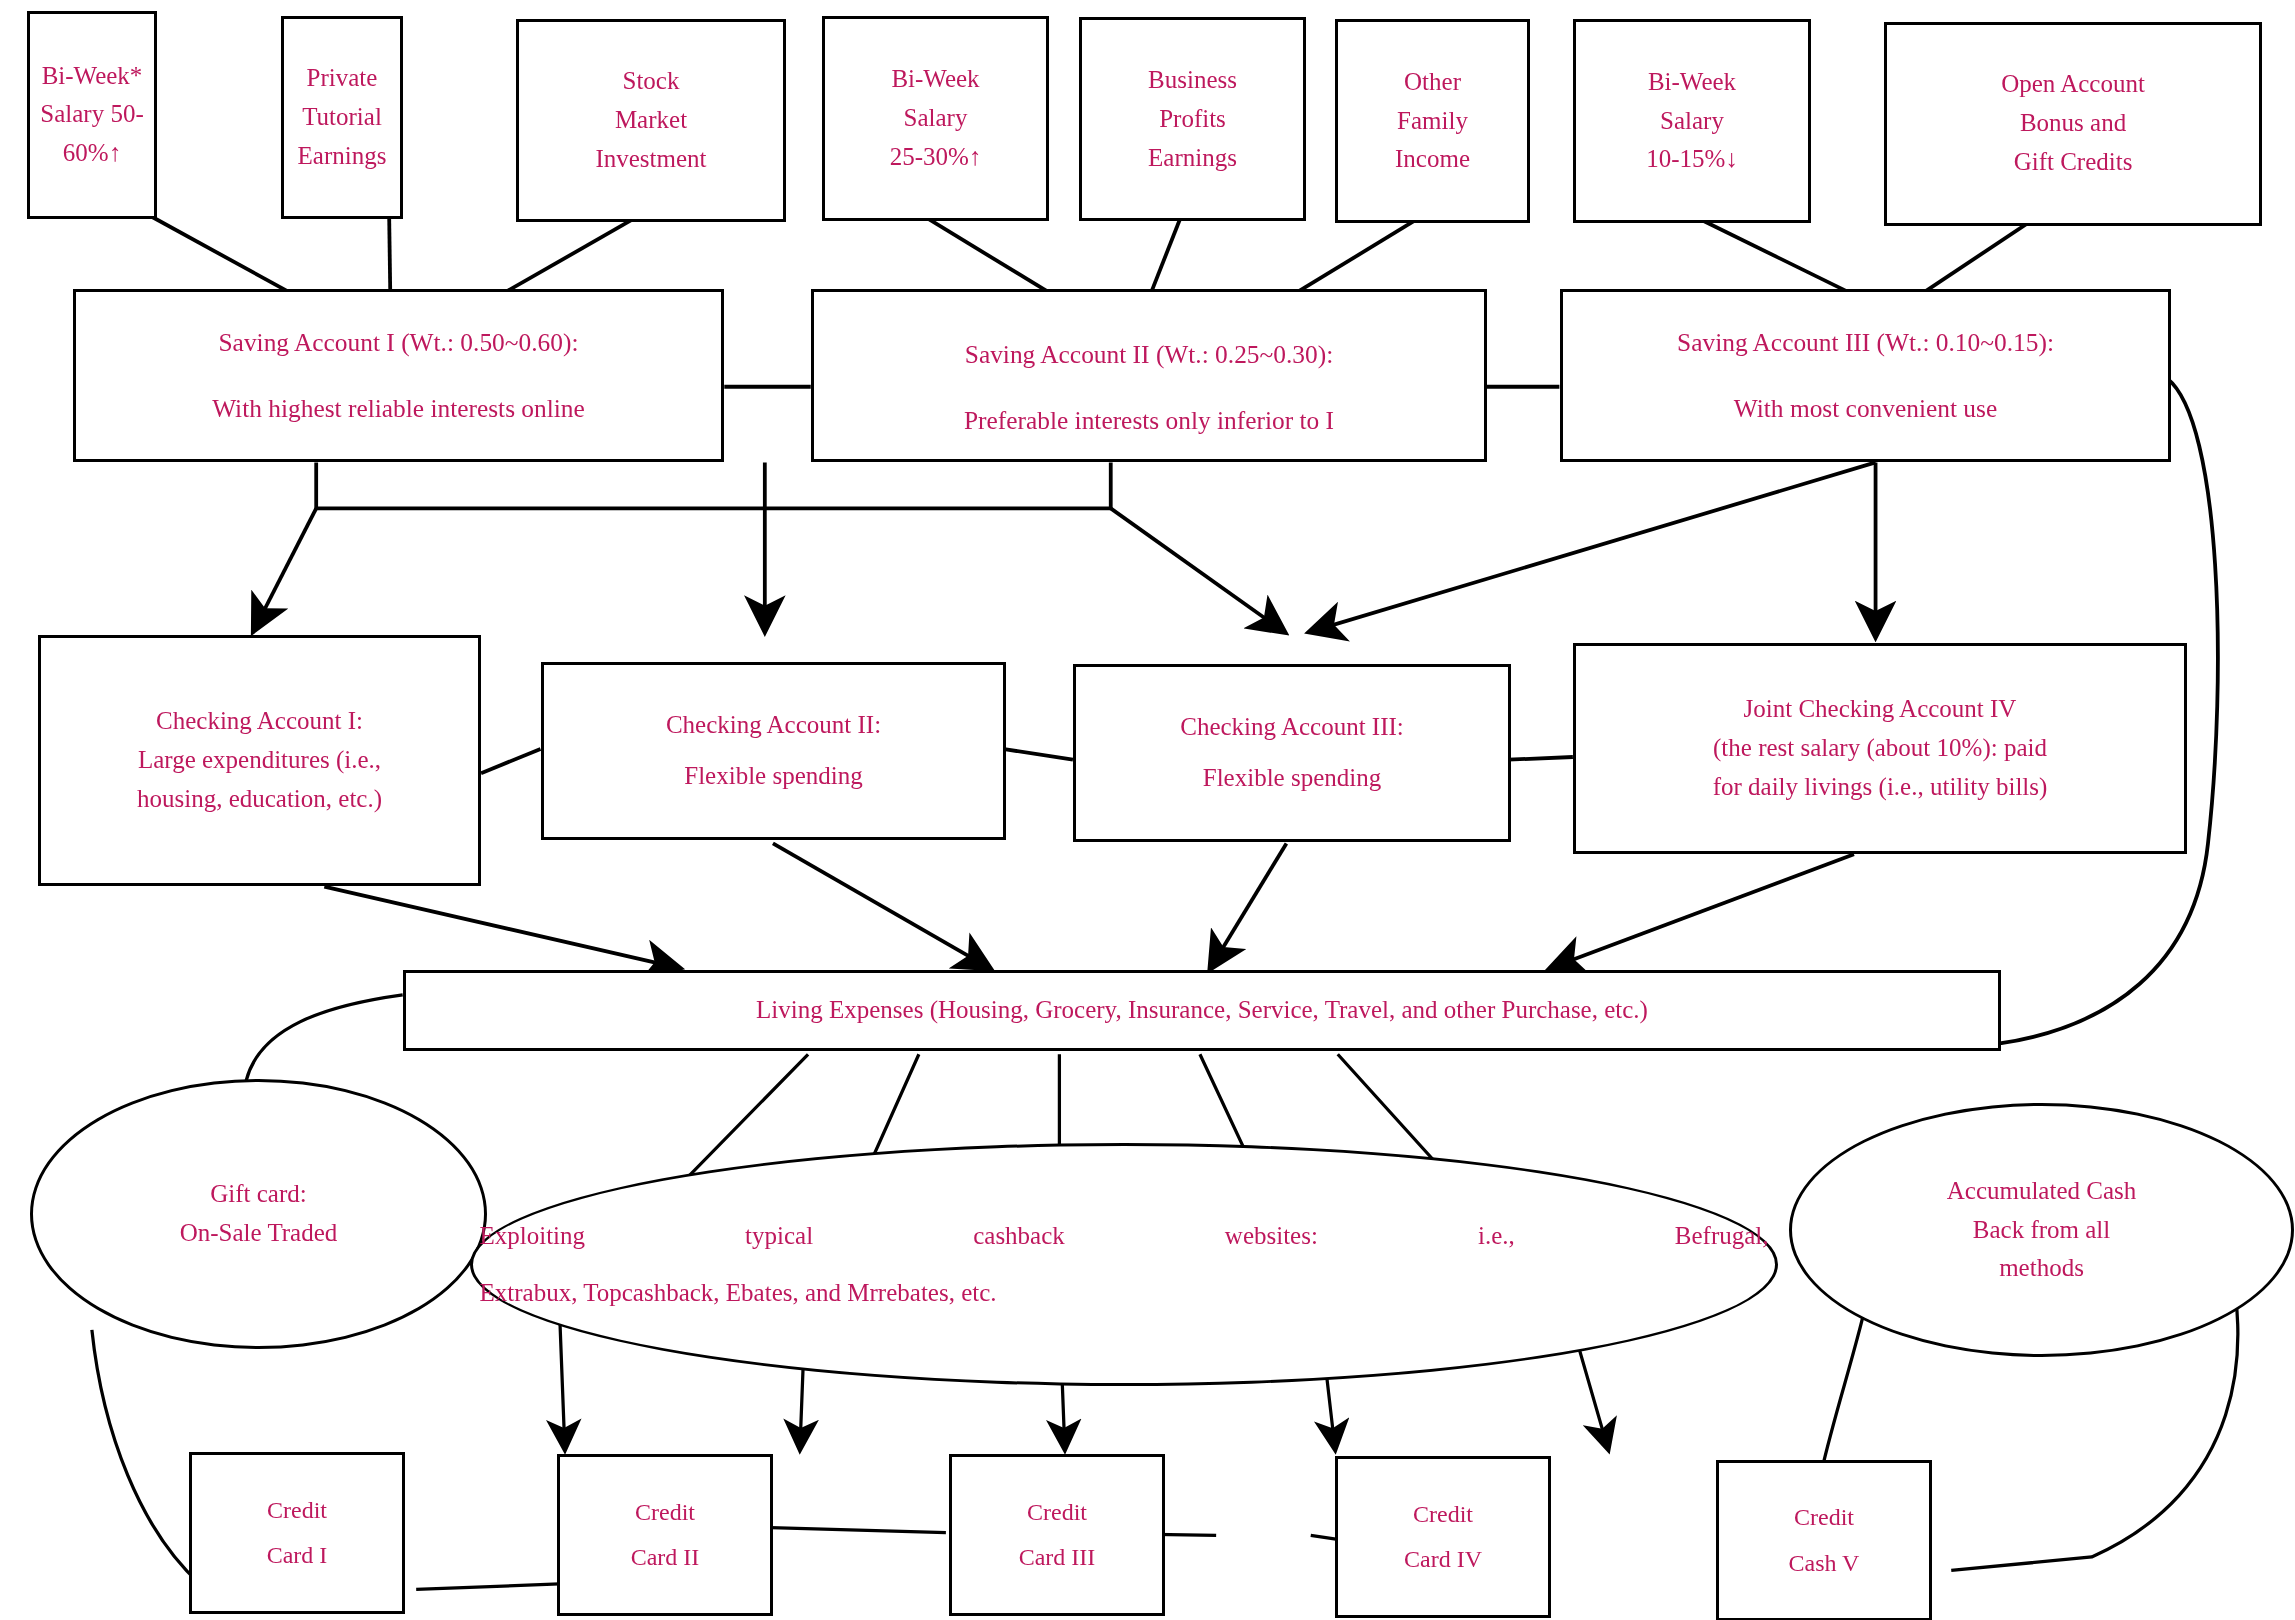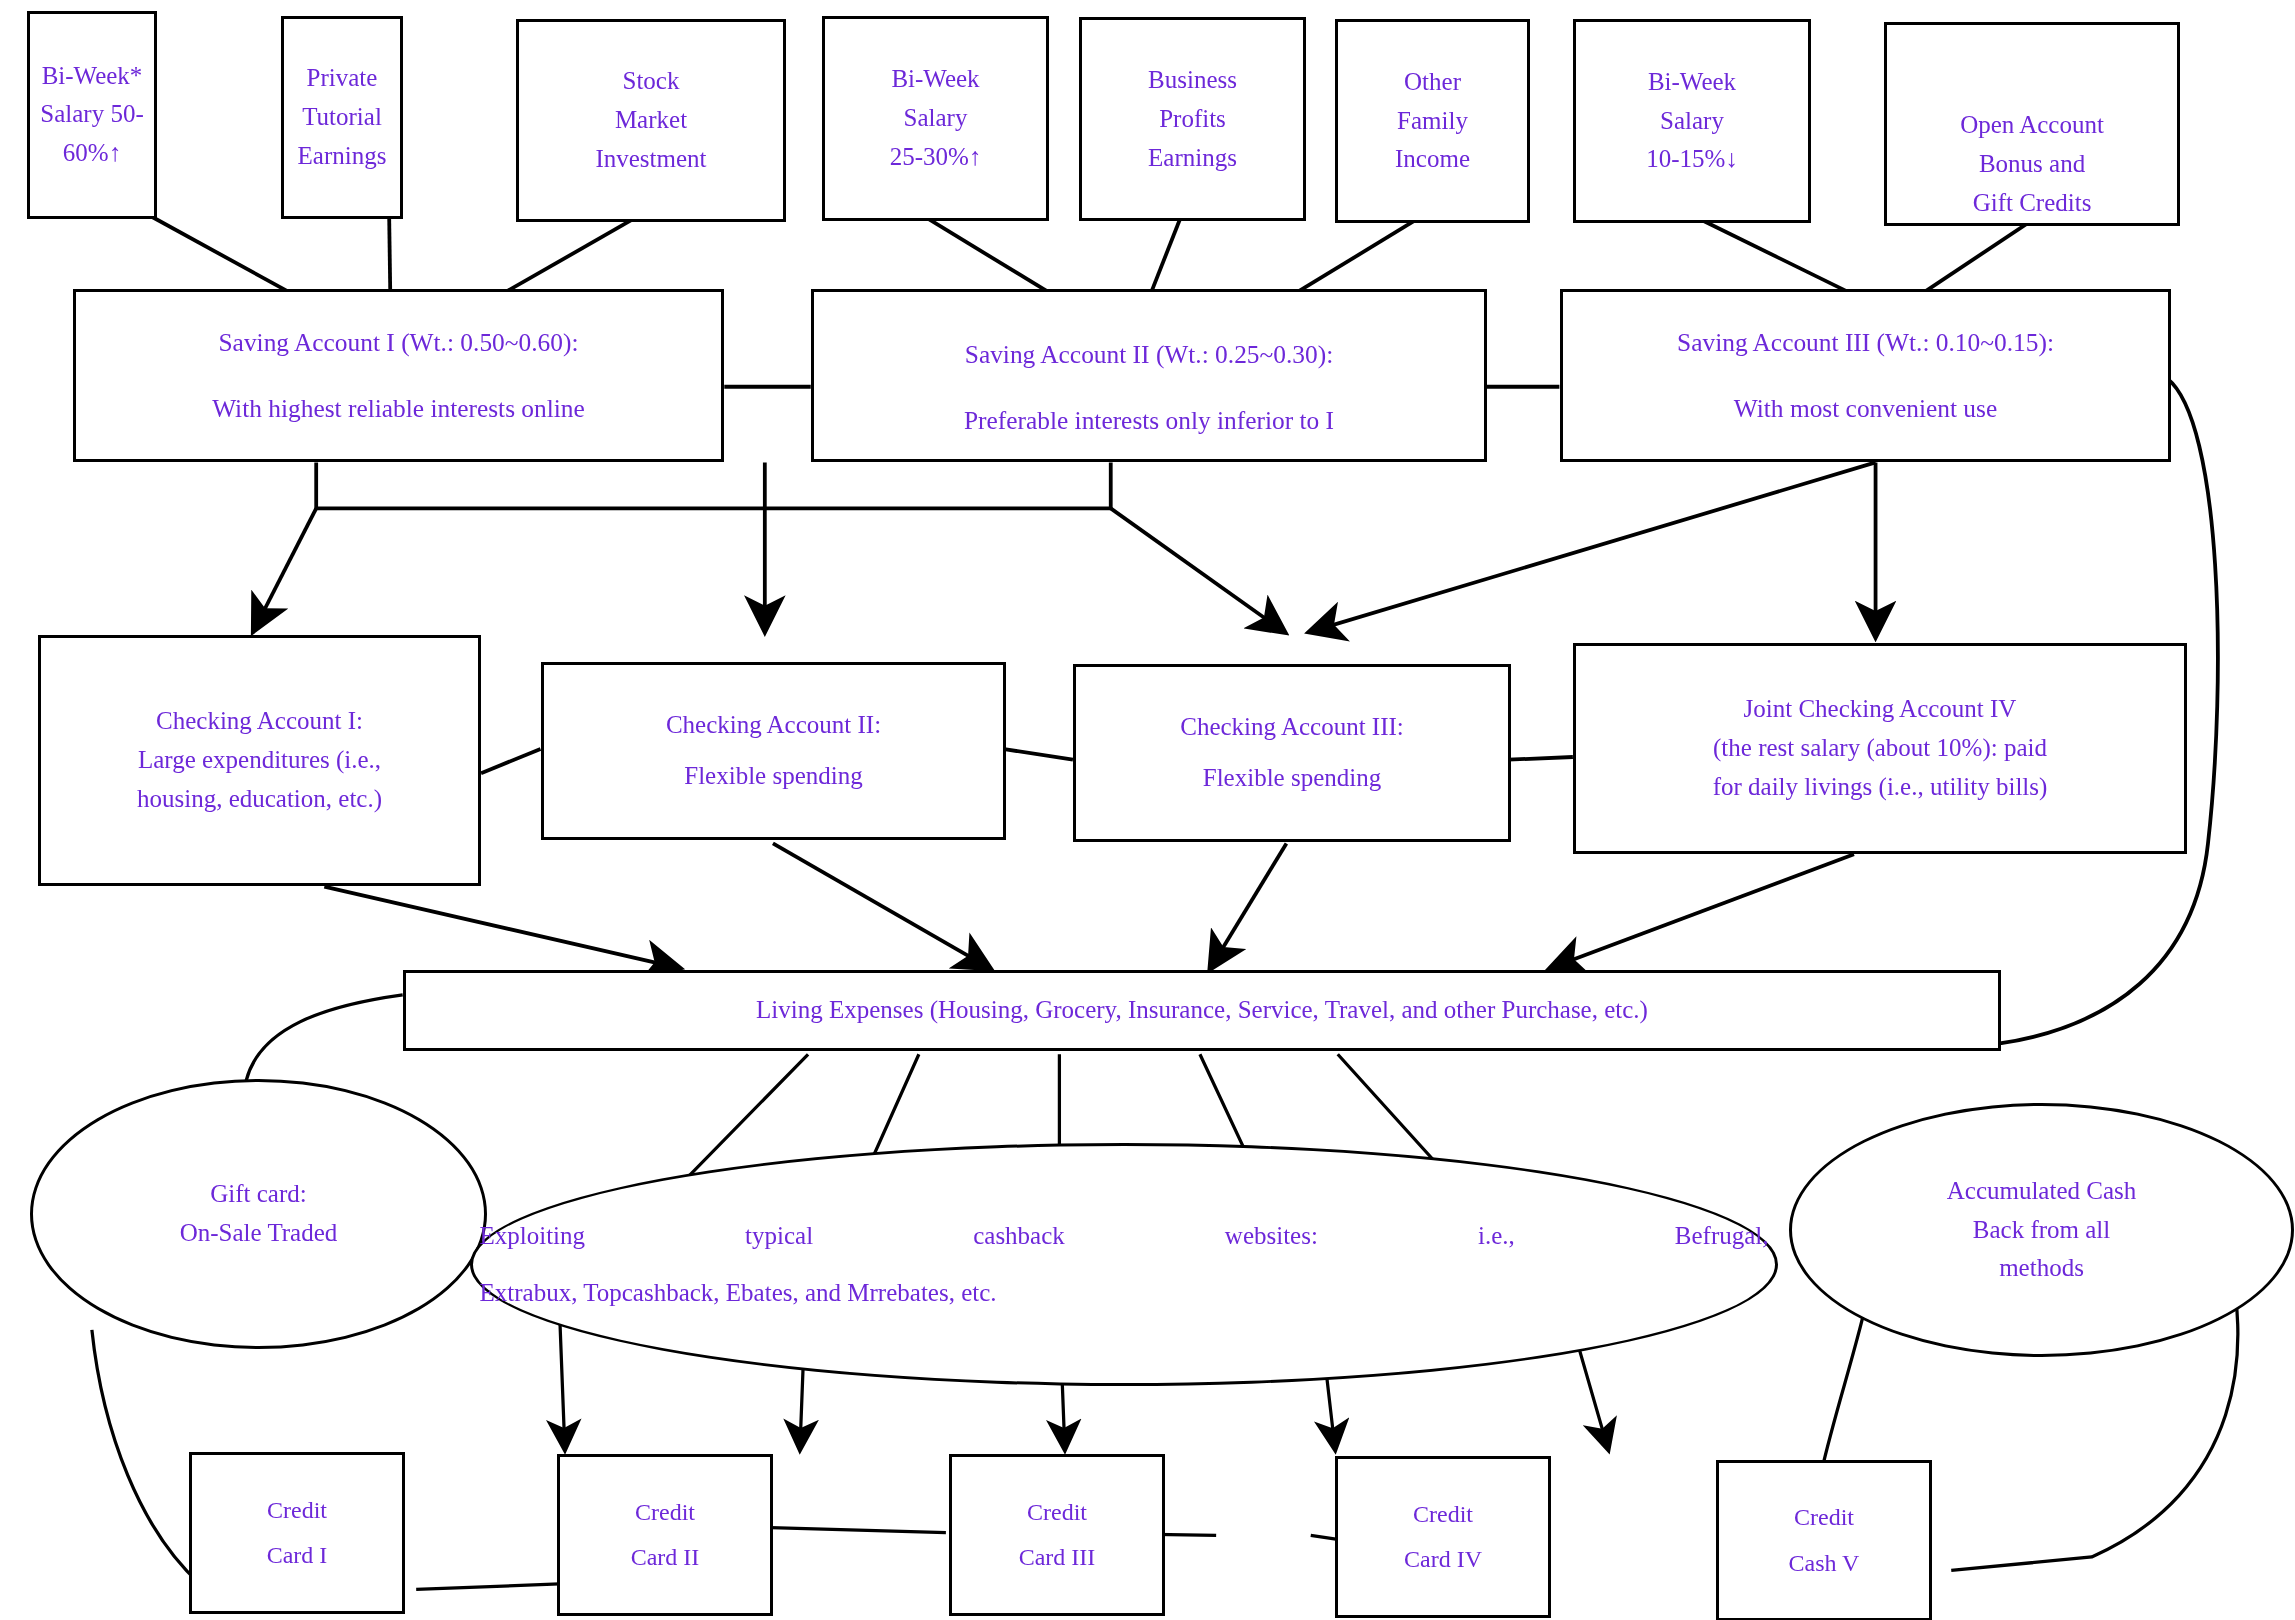--- a/index.html
+++ b/index.html
@@ -1,20 +1,20 @@
 <!DOCTYPE html>
 <html style="font-size:8.7px"><head>
 <meta charset="utf-8">
 <style>
   html,body{margin:0;padding:0;background:#ffffff;}
   body{font-family:"Liberation Serif", "DejaVu Serif", serif;}
   #stage{position:relative;width:2295px;height:1621px;background:#fff;overflow:hidden;}
   #wires{position:absolute;left:0;top:0;width:2295px;height:1621px;}
   .node{position:absolute;box-sizing:border-box;display:flex;flex-direction:column;
-        align-items:center;justify-content:center;text-align:center;color:#6d28d9;background:#fff;}
+        align-items:center;justify-content:center;text-align:center;color:#be185d;background:#fff;}
   .boxnode{border:3.2px solid #000;}
   .ellnode{border:3.8px solid #000;border-radius:50%;}
   .node .ln{display:block;width:100%;line-height:1.55;}
   .f44{font-size:24px;gap:8px;}
   .f46{font-size:25px;}
   .f47{font-size:25.4px;}
   .just .ln{text-align:justify;text-align-last:justify;padding:0 6.5px;box-sizing:border-box;}
 </style>
 </head>
 <body>
@@ -112,21 +112,21 @@
   <div class="node boxnode f46" style="left:1335px;top:19px;width:195px;height:204px;">
     <span class="ln">Other</span>
     <span class="ln">Family</span>
     <span class="ln">Income</span>
   </div>
   <div class="node boxnode f46" style="left:1573px;top:19px;width:238px;height:204px;">
     <span class="ln">Bi-Week</span>
     <span class="ln">Salary</span>
     <span class="ln">10-15%↓</span>
   </div>
-  <div class="node boxnode f46" style="left:1884px;top:21.6px;width:296px;height:204px;justify-content:flex-end;">
+  <div class="node boxnode f46" style="left:1884px;top:21.6px;width:378px;height:204px;">
     <span class="ln">Open Account</span>
     <span class="ln">Bonus and</span>
     <span class="ln">Gift Credits</span>
   </div>
 
   <div class="node boxnode f47" style="left:73px;top:289px;width:651px;height:173px;">
     <span class="ln" style="margin-bottom:26px;">Saving Account I (Wt.: 0.50~0.60):</span>
     <span class="ln">With highest reliable interests online</span>
   </div>
   <div class="node boxnode f47" style="left:811px;top:289px;width:676px;height:173px;">

